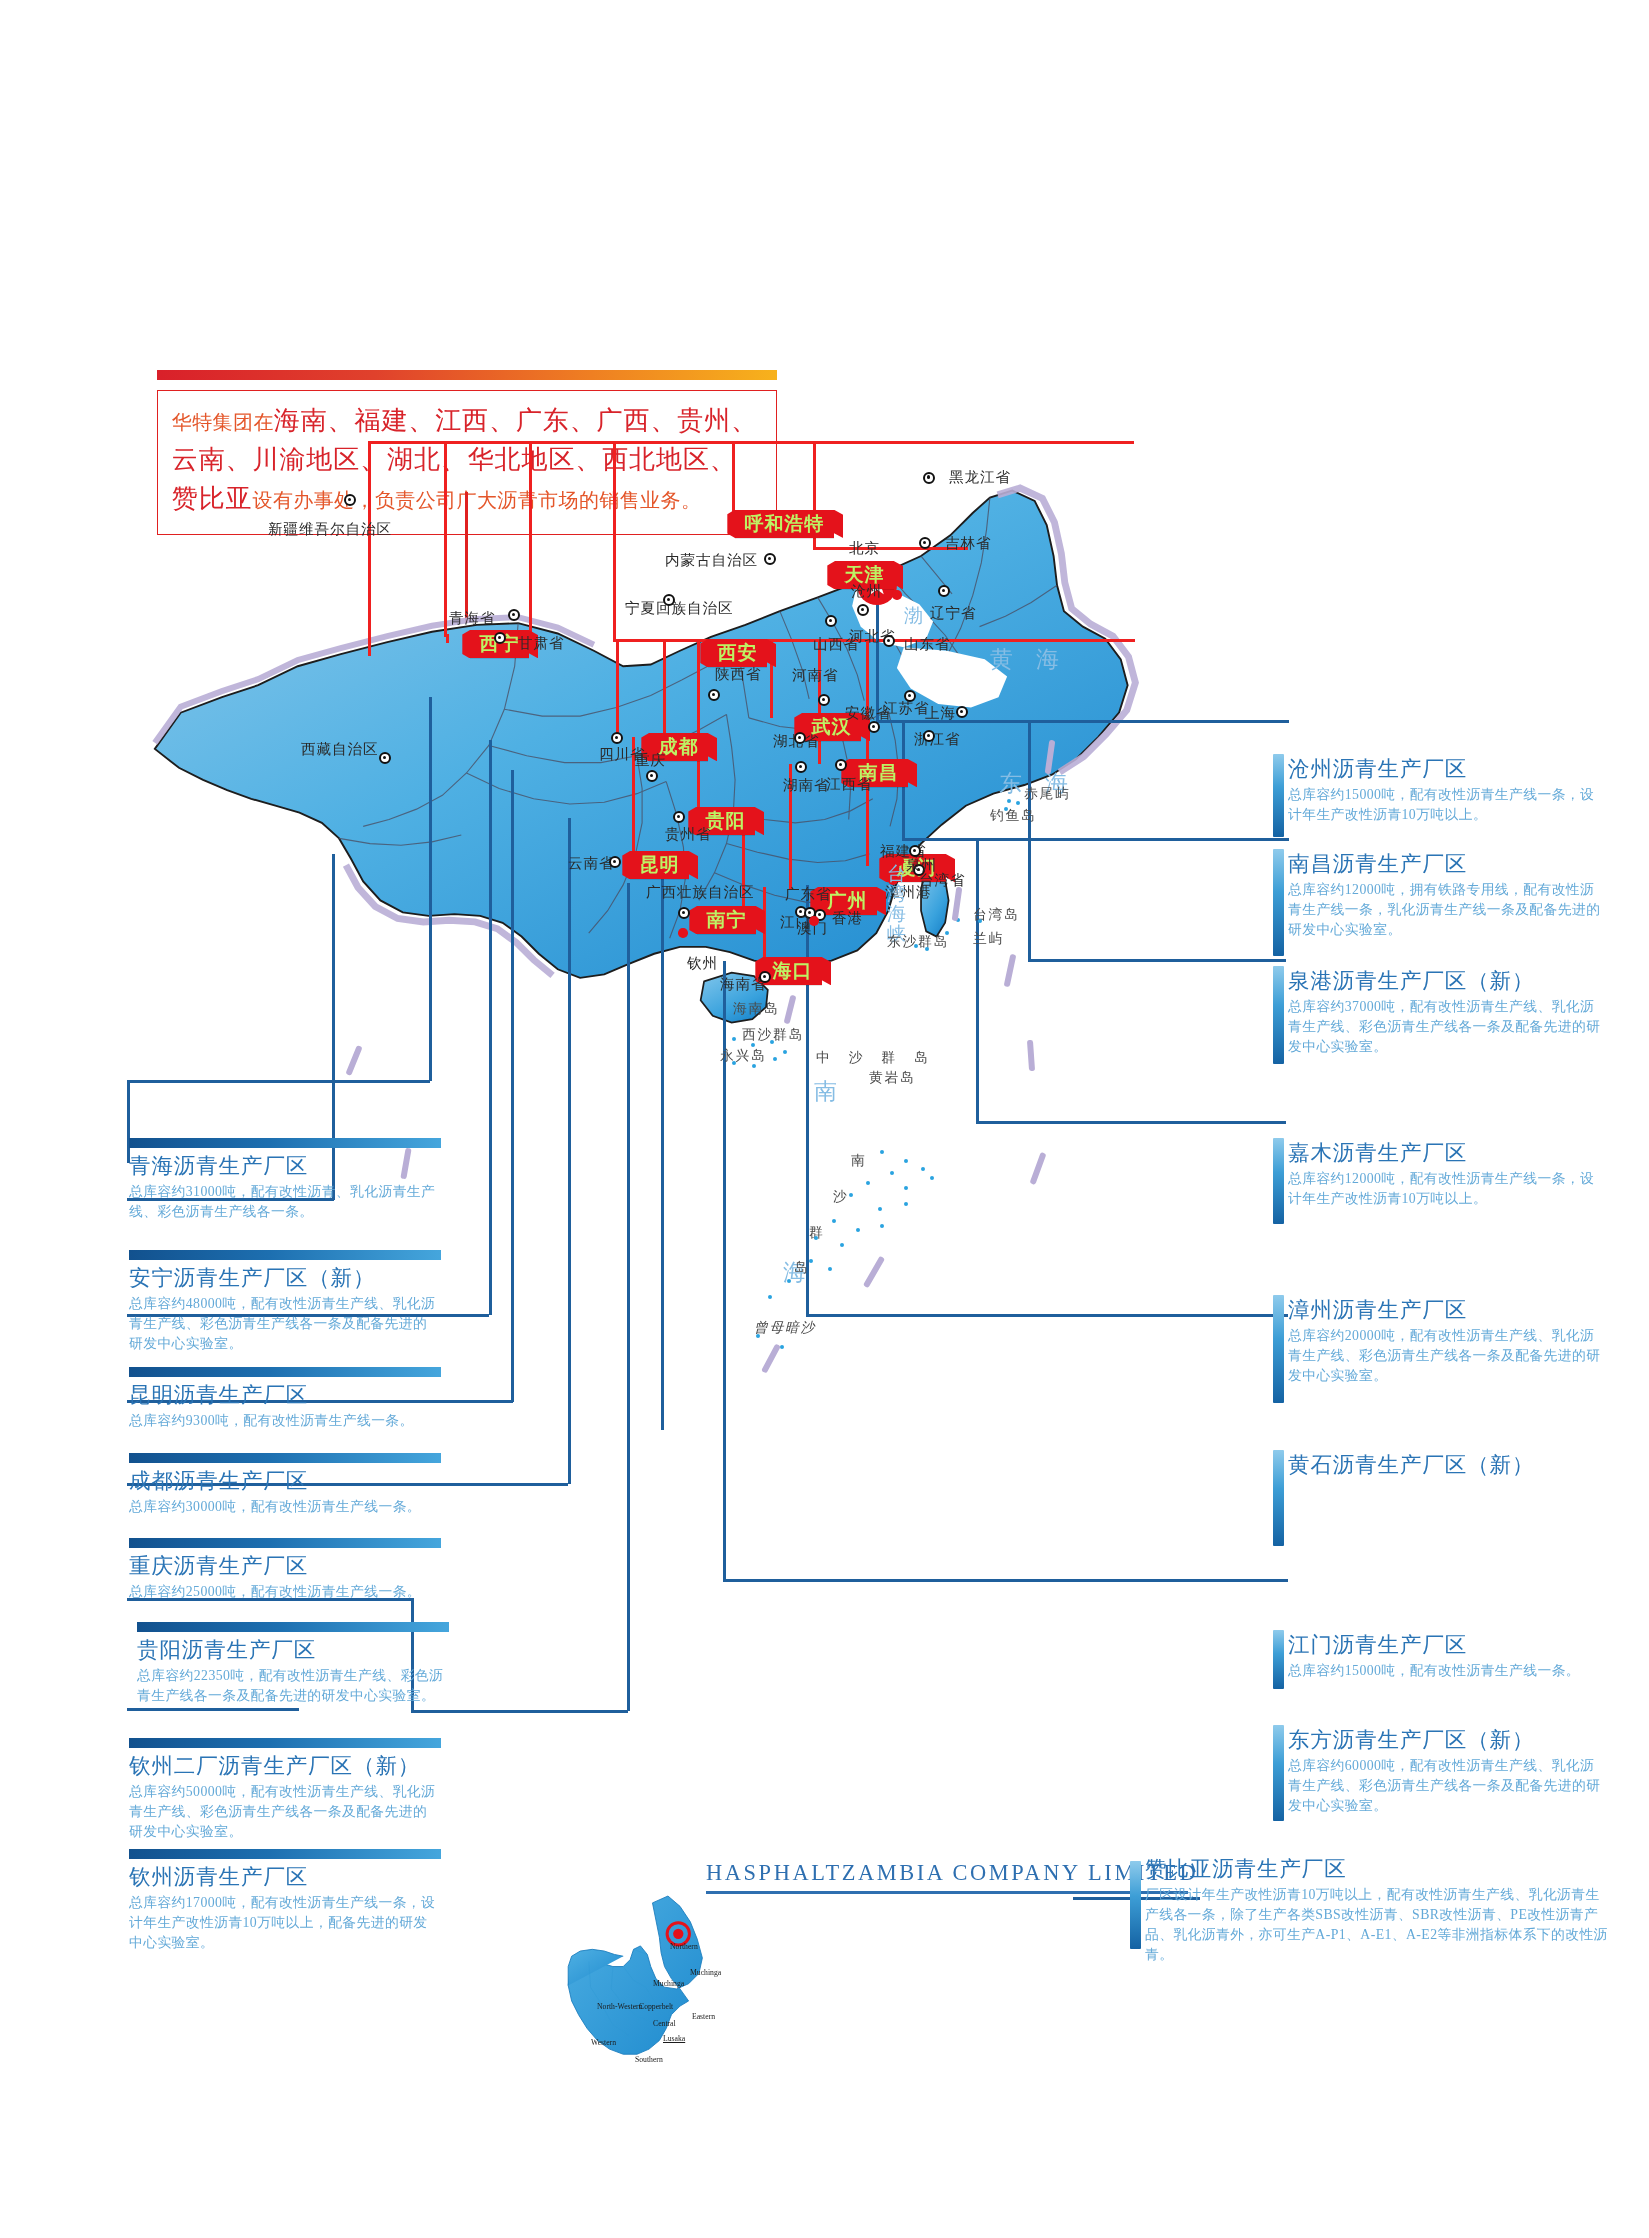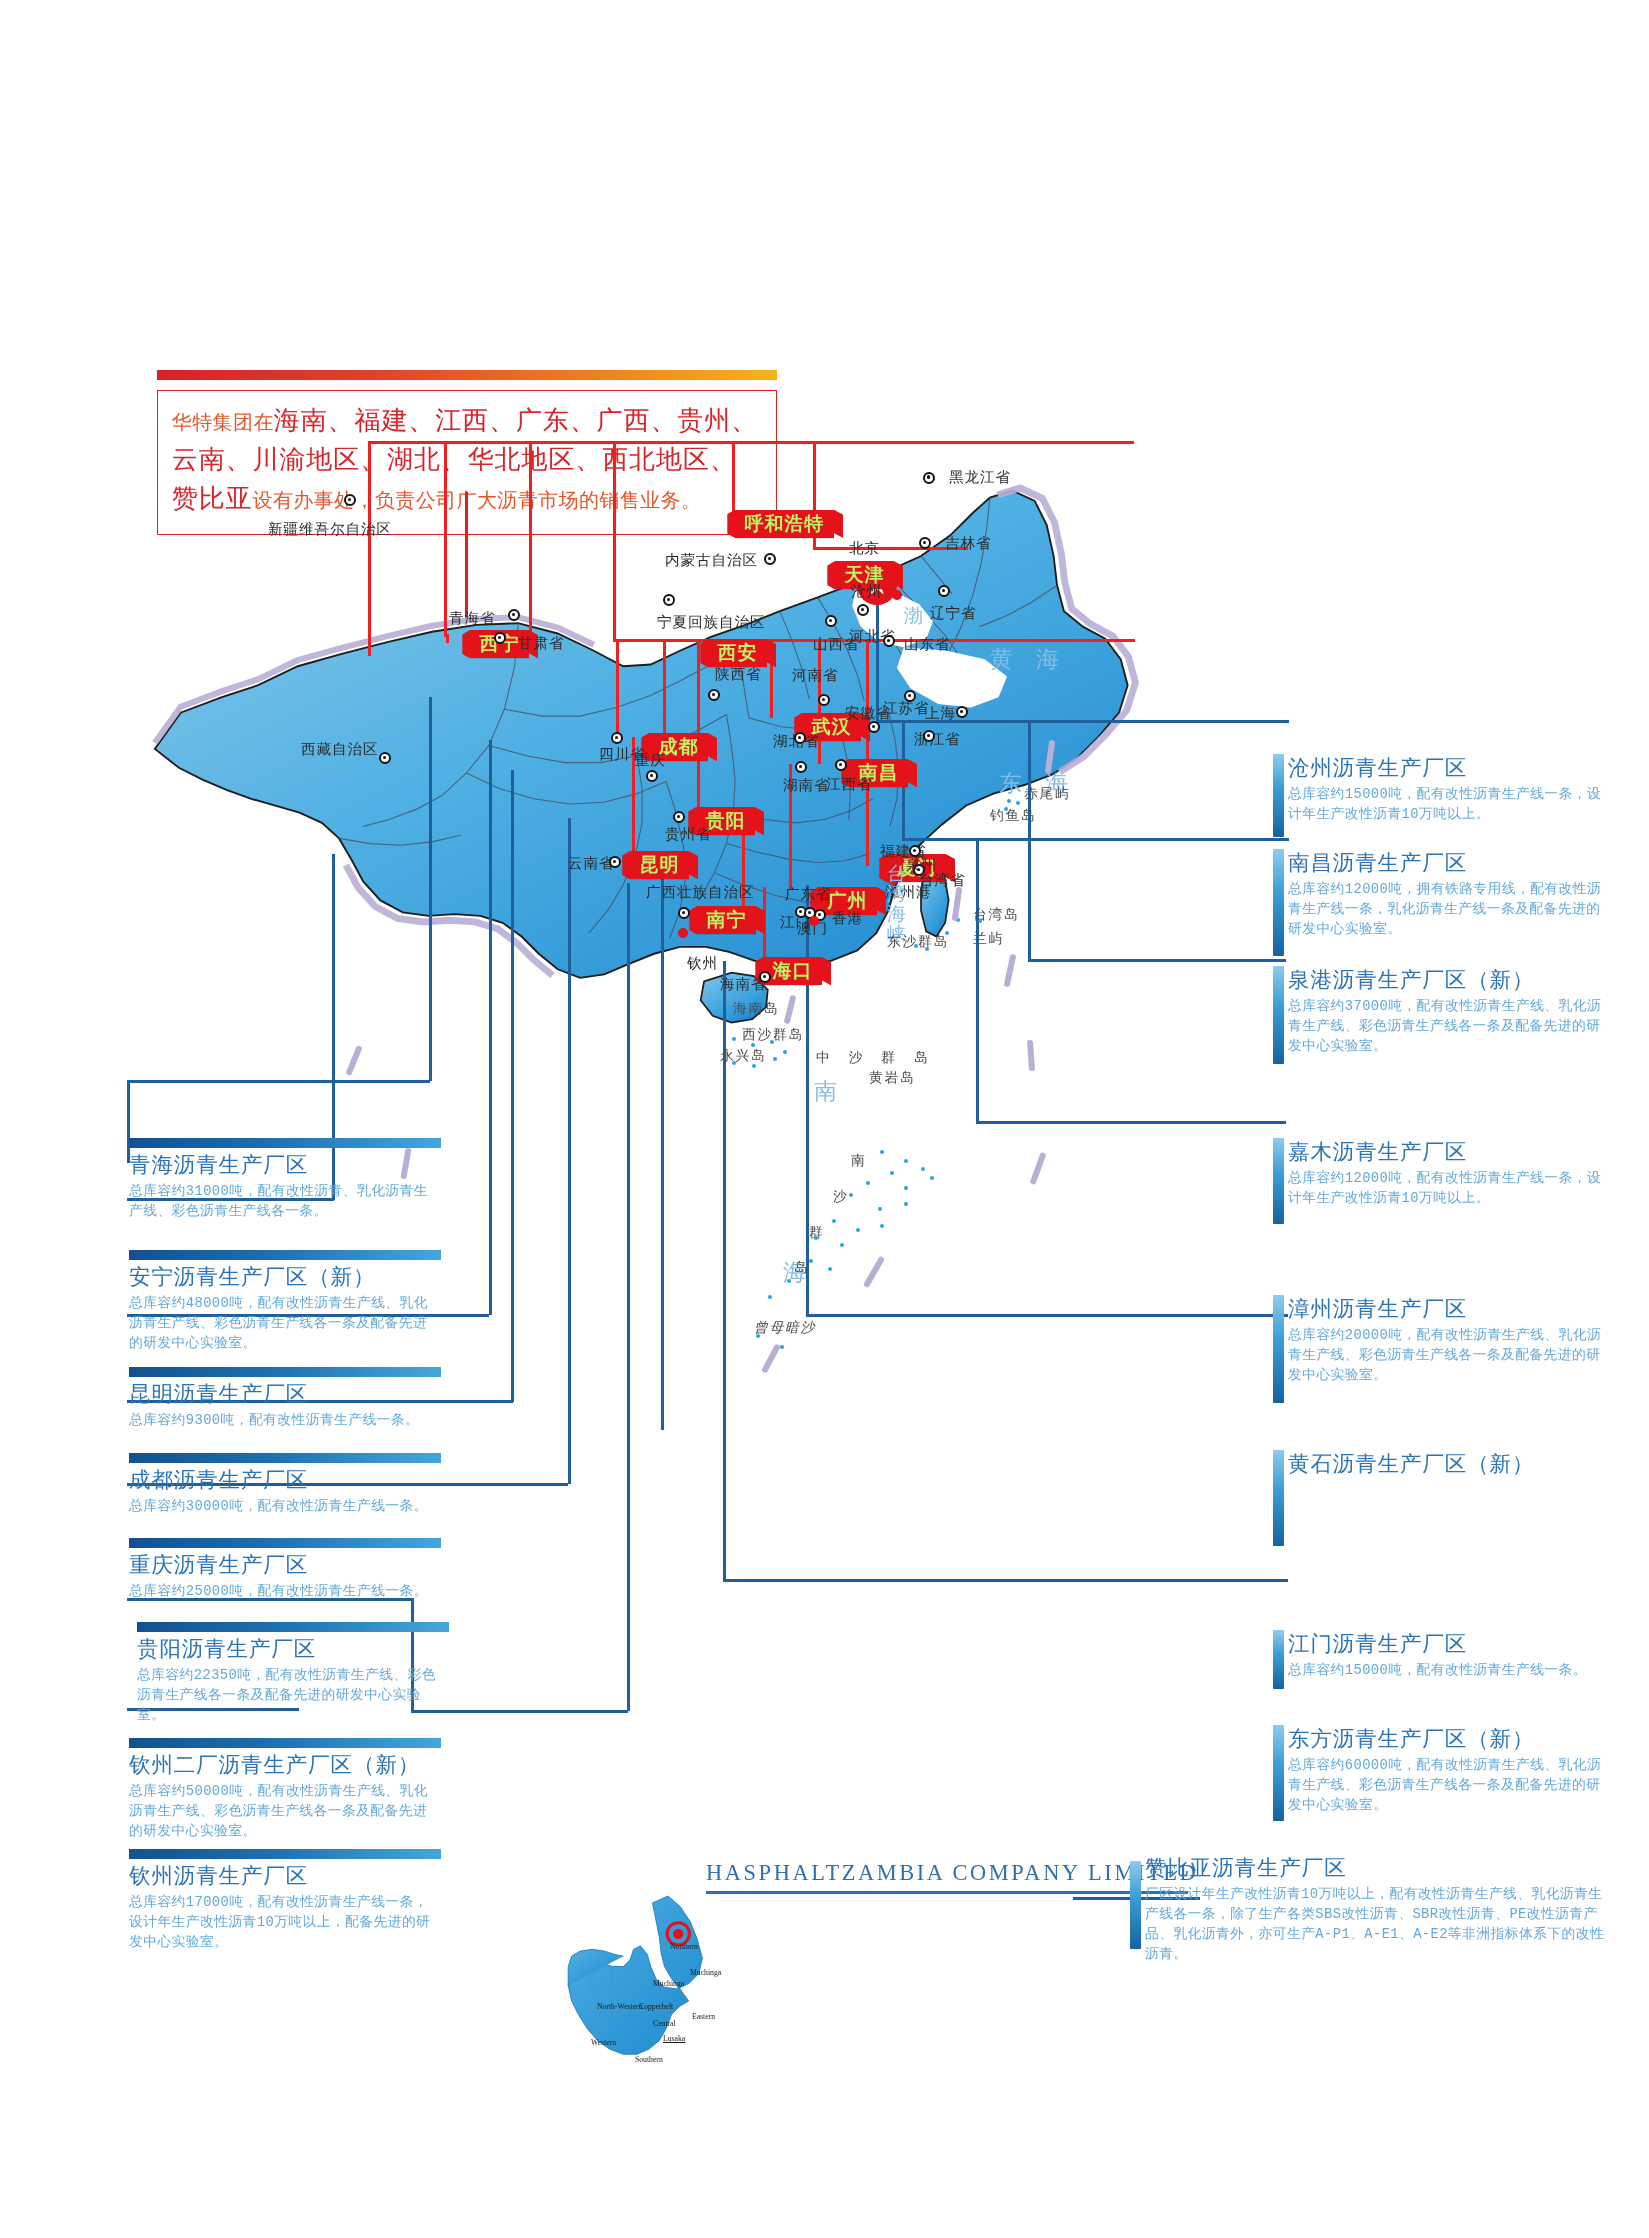--- a/index.html
+++ b/index.html
@@ -45,21 +45,21 @@
   .islabel{position:absolute;color:#4a4a4a;font-size:13.8px;letter-spacing:1.7px;white-space:nowrap;}
   .islabel.sp{letter-spacing:7.7px;}
   .isdot{position:absolute;width:4.3px;height:4.3px;border-radius:50%;background:#2aa3e0;}
   .dash{position:absolute;background:#b9aed6;border-radius:2.6px;}
 
   
   #capital-star{position:absolute;width:40px;height:40px;border-radius:50%;background:#e4121b;
     display:flex;align-items:center;justify-content:center;color:#fff;font-size:27.6px;line-height:1;}
 
   
-  .card{position:absolute;width:312px;font-family:Liberation Mono, monospace;}
+  .card{position:absolute;width:312px;}
   .card .cbar{height:10.3px;width:100%;}
   .card.left .cbar{background:linear-gradient(90deg,#12518e 0%,#1d6fb0 45%,#45a6dd 100%);}
   .card.right{padding-left:0;}
   .vbar{position:absolute;width:11.2px;border-radius:0.9px;
     background:linear-gradient(180deg,#8fcbec 0%,#3d9ed6 40%,#1462a3 100%);}
   .ctitle{font-size:21.5px;color:#2a74b5;letter-spacing:0.9px;margin-top:6px;line-height:1.15;white-space:nowrap;}
   .cbody{font-size:13.8px;color:#63a9d8;line-height:1.45;letter-spacing:0.4px;margin-top:3.4px;}
 
   
   #zambia-block{position:absolute;left:551px;top:1843px;width:534px;height:155px;}
@@ -234,21 +234,21 @@
           <i></i>
         </div>
         <div class="plabel" style="left: 139px; top: 38px;">新疆维吾尔自治区</div>
         <div class="pdot" style="left: 215px; top: 12px;">
           <i></i>
         </div>
         <div class="plabel" style="left: 536px; top: 69px;">内蒙古自治区</div>
         <div class="pdot" style="left: 635px; top: 71px;">
           <i></i>
         </div>
-        <div class="plabel" style="left: 496px; top: 131px; margin-left: 32px;">宁夏回族自治区</div>
+        <div class="plabel" style="left: 496px; top: 117px;">宁夏回族自治区</div>
         <div class="pdot" style="left: 534px; top: 112px;">
           <i></i>
         </div>
         <div class="plabel" style="left: 320px; top: 127px;">青海省</div>
         <div class="pdot" style="left: 379px; top: 127px;">
           <i></i>
         </div>
         <div class="plabel" style="left: 389px; top: 152px;">甘肃省</div>
         <div class="pdot" style="left: 365px; top: 150px;">
           <i></i>

